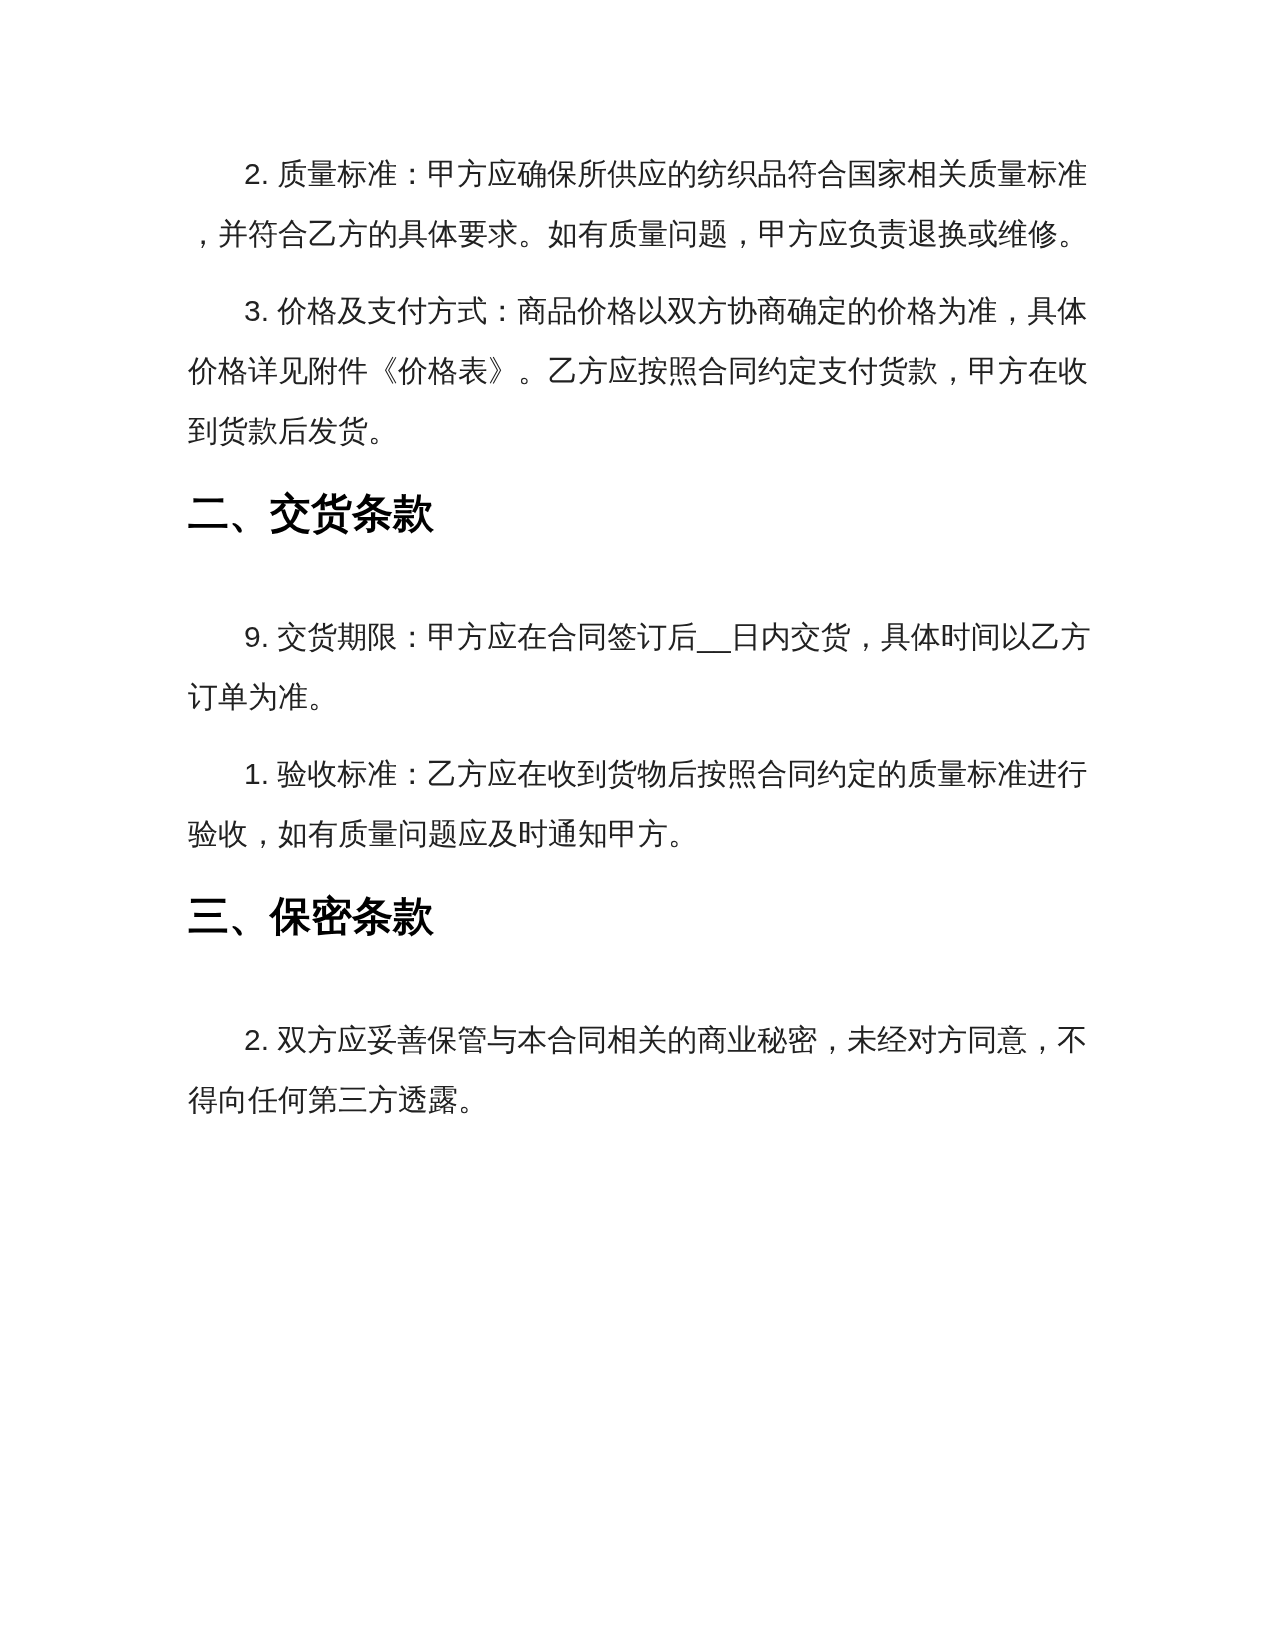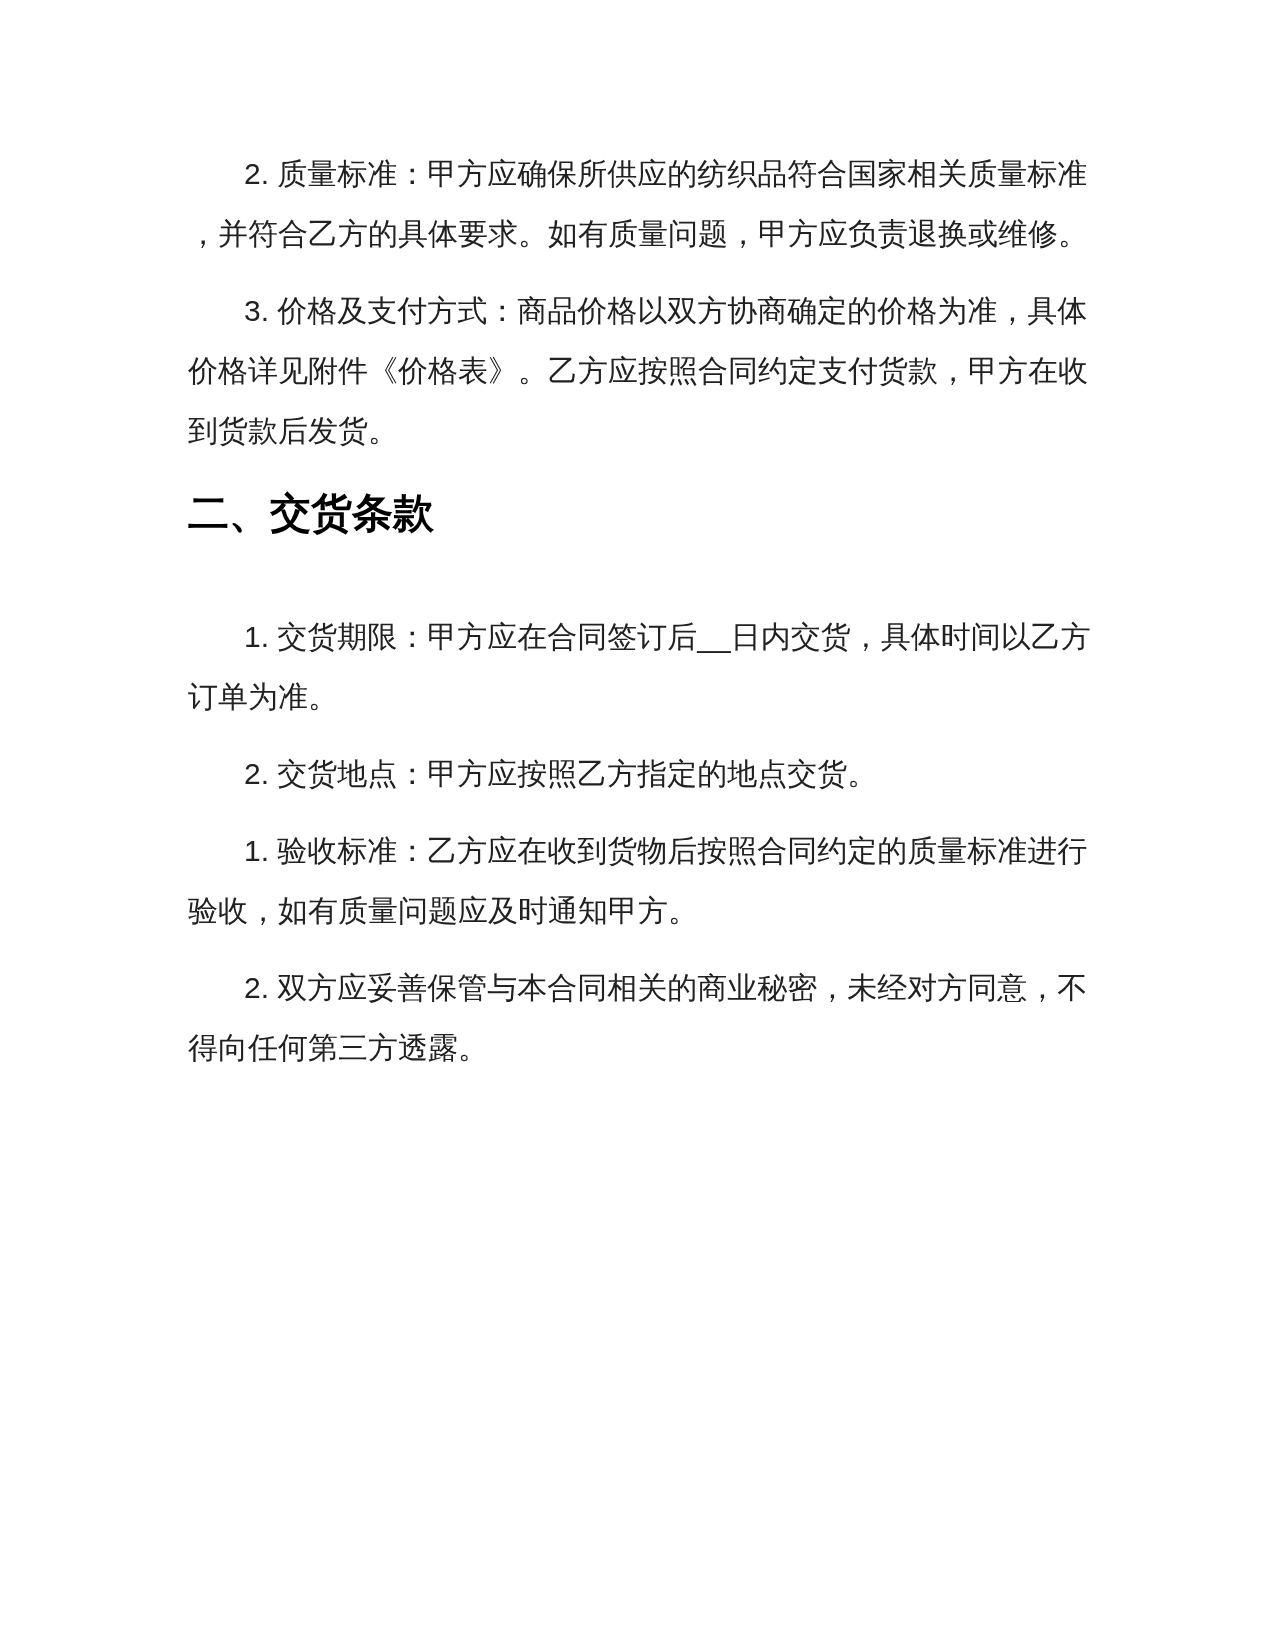--- a/index.html
+++ b/index.html
@@ -47,28 +47,28 @@
 
     <p class="body-para">2. 质量标准：甲方应确保所供应的纺织品符合国家相关质量标准
 ，并符合乙方的具体要求。如有质量问题，甲方应负责退换或维修。</p>
 
     <p class="body-para">3. 价格及支付方式：商品价格以双方协商确定的价格为准，具体
 价格详见附件《价格表》。乙方应按照合同约定支付货款，甲方在收
 到货款后发货。</p>
 
     <h2 class="section-heading">二、交货条款</h2>
 
-    <p class="body-para">1. 交货期限：甲方应在合同签订后__日内交货，具体时间以乙方
+    <p class="body-para">9. 交货期限：甲方应在合同签订后__日内交货，具体时间以乙方
 订单为准。</p>
 
-    <p class="body-para">2. 交货地点：甲方应按照乙方指定的地点交货。</p>
 
 
     <p class="body-para">1. 验收标准：乙方应在收到货物后按照合同约定的质量标准进行
 验收，如有质量问题应及时通知甲方。</p>
 
+    <h2 class="section-heading">三、保密条款</h2>
 
 
     <p class="body-para">2. 双方应妥善保管与本合同相关的商业秘密，未经对方同意，不
 得向任何第三方透露。</p>
 
   </div>
 </div>
 
 </body></html>

